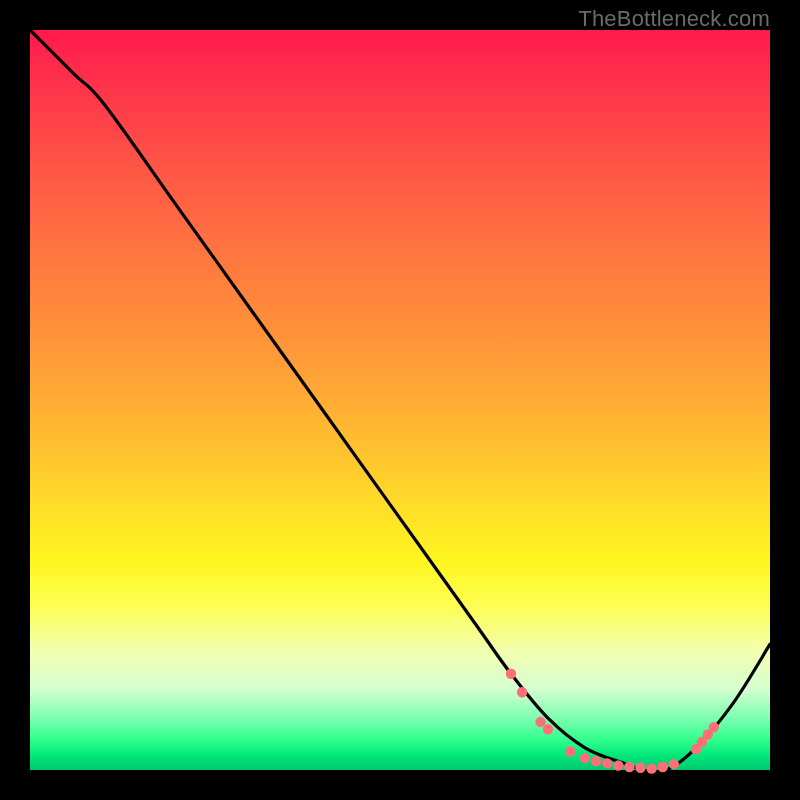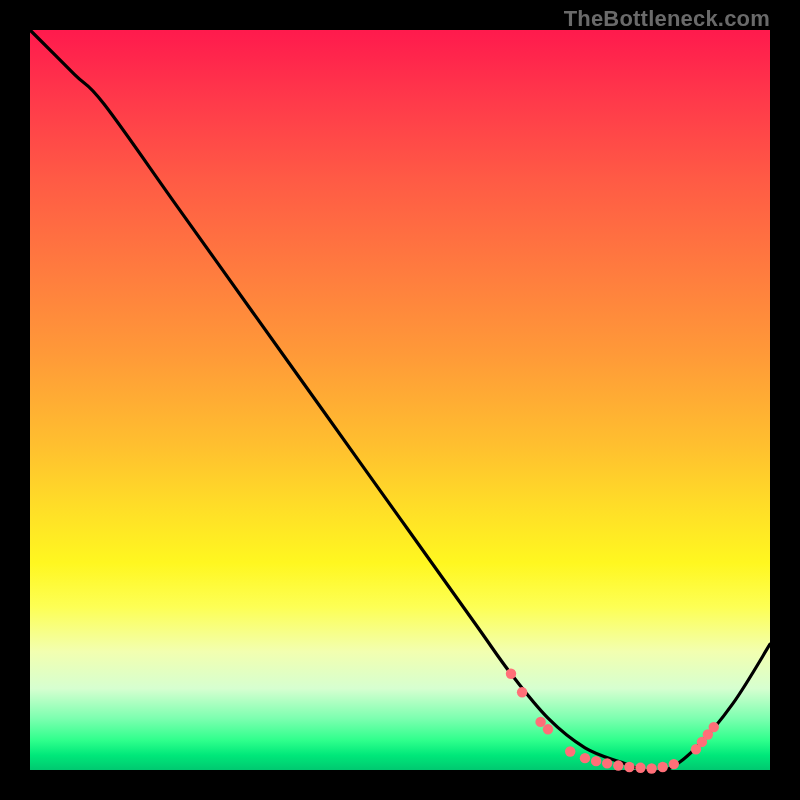--- a/index.html
+++ b/index.html
@@ -43,21 +43,21 @@
       #00c870 100%
     );
   }
   .watermark {
     position: absolute;
     top: 6px;
     right: 30px;
     color: #6a6a6a;
     font-size: 22px;
     letter-spacing: 0.2px;
-    font-weight: 700;
+    font-weight: 400;
     user-select: none;
   }
   svg.curve {
     position: absolute;
     left: 0;
     top: 0;
     width: 740px;
     height: 740px;
     overflow: visible;
   }

